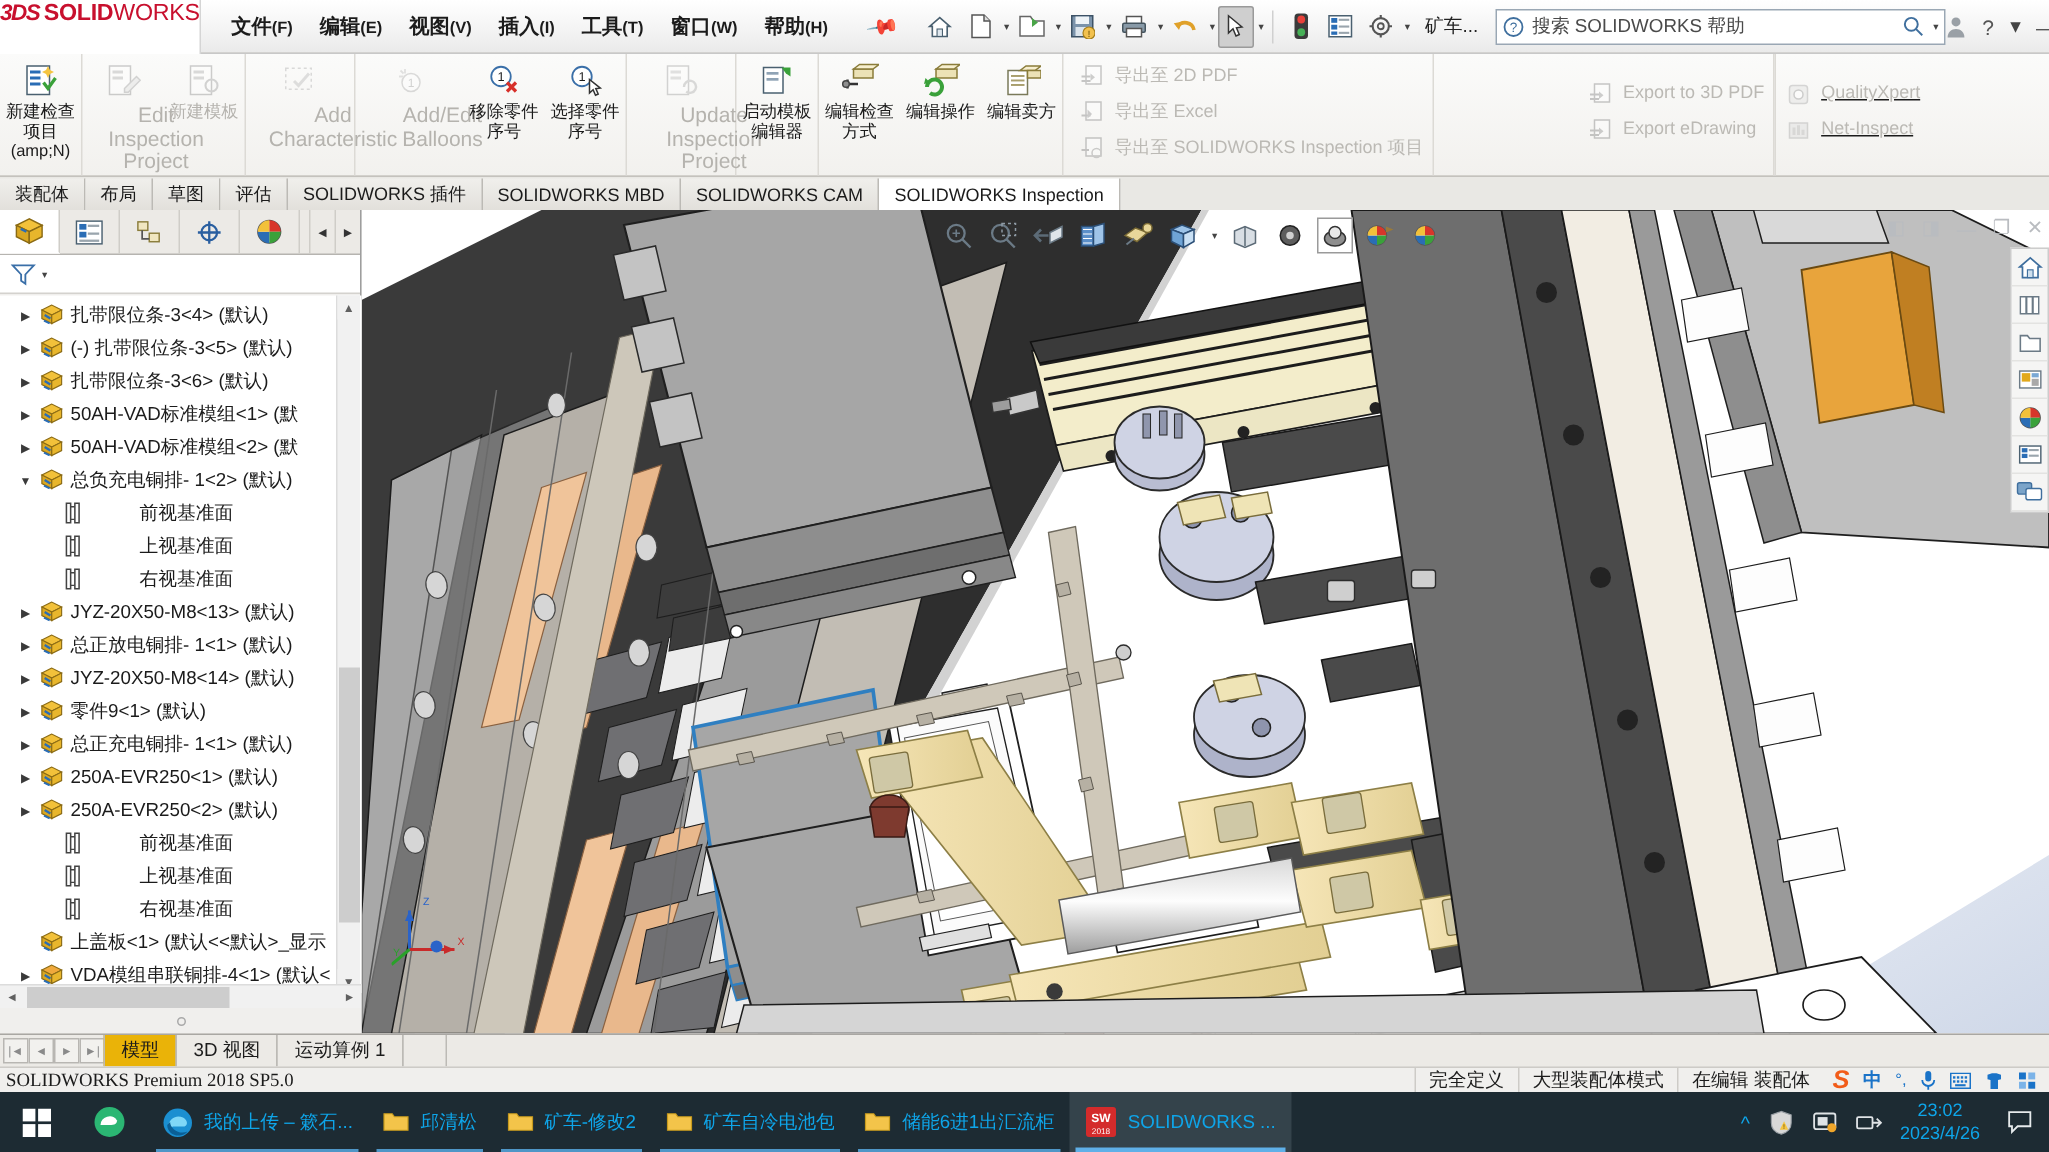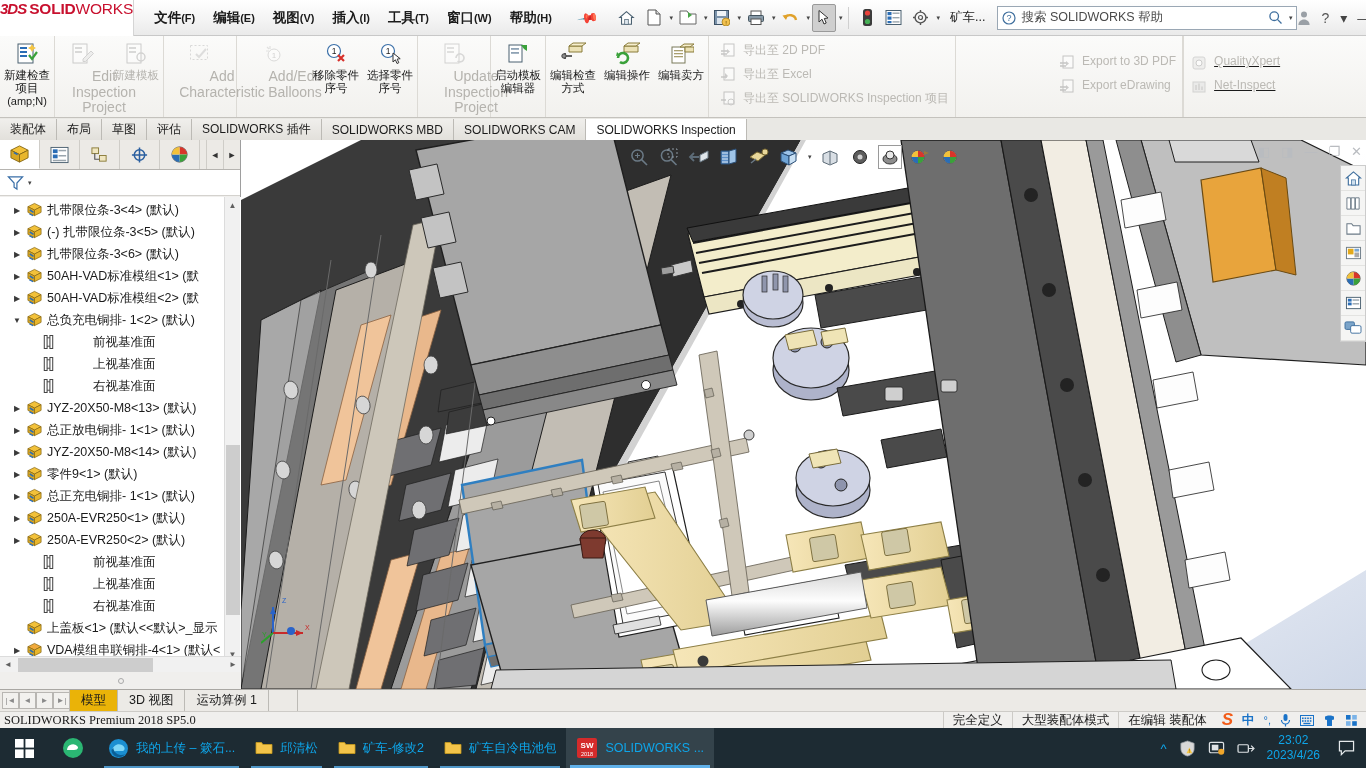--- a/index.html
+++ b/index.html
@@ -1426,20 +1426,26 @@
       <span class="tb-label">矿车-修改2</span>
     </div>
 
     <div class="tb-item open">
       <svg width="18" height="16" viewBox="0 0 18 16">
           <path d="M1 2.5h5.5l1.4 2H17v9H1z" fill="#f3c44a" stroke="#c79a1c" stroke-width=".8"></path>
         </svg>
       <span class="tb-label">矿车自冷电池包</span>
     </div>
 
+    <div class="tb-item open">
+      <svg width="18" height="16" viewBox="0 0 18 16">
+          <path d="M1 2.5h5.5l1.4 2H17v9H1z" fill="#f3c44a" stroke="#c79a1c" stroke-width=".8"></path>
+        </svg>
+      <span class="tb-label">储能6进1出汇流柜</span>
+    </div>
 
     <div class="tb-item active">
       <svg width="22" height="22" viewBox="0 0 22 22">
           <rect x="1" y="1" width="20" height="20" rx="2" fill="#d42b2b"></rect>
           <text x="11" y="11" font-size="8" fill="#fff" text-anchor="middle" font-family="Liberation Sans" font-weight="bold">SW</text>
           <text x="11" y="19" font-size="5.5" fill="#fff" text-anchor="middle" font-family="Liberation Sans">2018</text>
         </svg>
       <span class="tb-label">SOLIDWORKS ...</span>
     </div>
 

